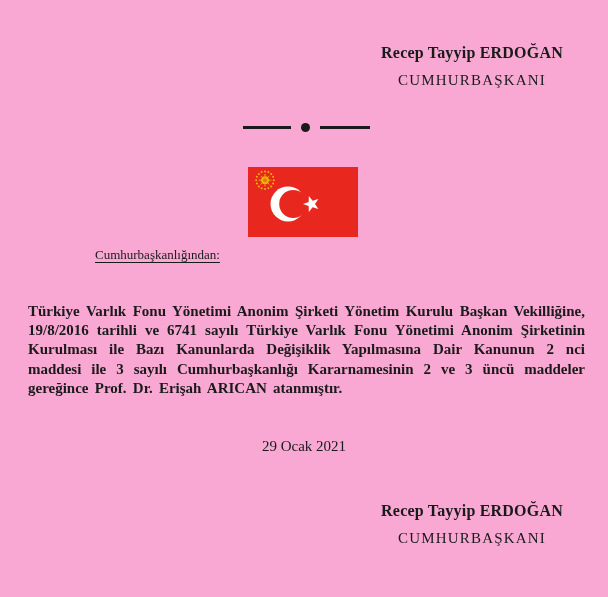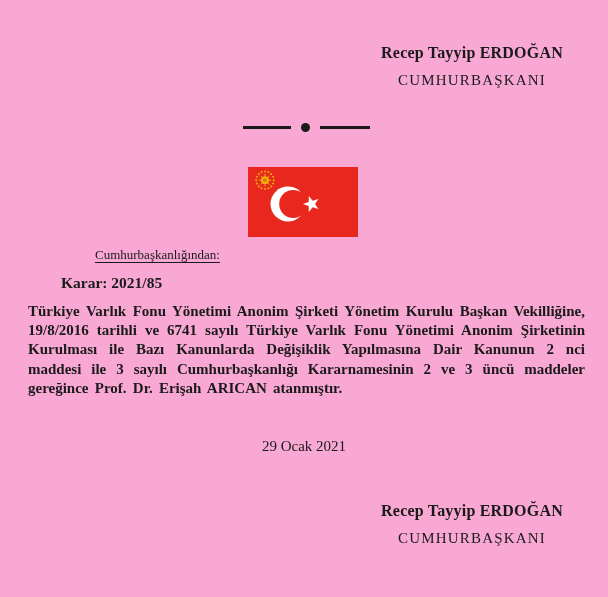--- a/index.html
+++ b/index.html
@@ -156,21 +156,20 @@
           <line x1="14" y1="16.2" x2="12.9" y2="17.3"></line>
       </g>
 
       <circle cx="17" cy="13.2" r="3.9" fill="#f2b30a"></circle>
       <circle cx="17" cy="13.2" r="2" fill="#e07e00"></circle>
     </g>
   </svg>
 
   <div class="heading">Cumhurbaşkanlığından:</div>
 
-  <div class="decision">Karar: 2021/85</div>
 
   <div class="body-text">Türkiye Varlık Fonu Yönetimi Anonim Şirketi Yönetim Kurulu Başkan Vekilliğine, 19/8/2016 tarihli ve 6741 sayılı Türkiye Varlık Fonu Yönetimi Anonim Şirketinin Kurulması ile Bazı Kanunlarda Değişiklik Yapılmasına Dair Kanunun 2 nci maddesi ile 3 sayılı Cumhurbaşkanlığı Kararnamesinin 2 ve 3 üncü maddeler gereğince Prof. Dr. Erişah ARICAN atanmıştır.</div>
 
   <div class="date-line">29 Ocak 2021</div>
 
   <div class="sig-block sig-bottom">
     <div class="sig-name">Recep Tayyip ERDOĞAN</div>
     <div class="sig-title">CUMHURBAŞKANI</div>
   </div>
 

